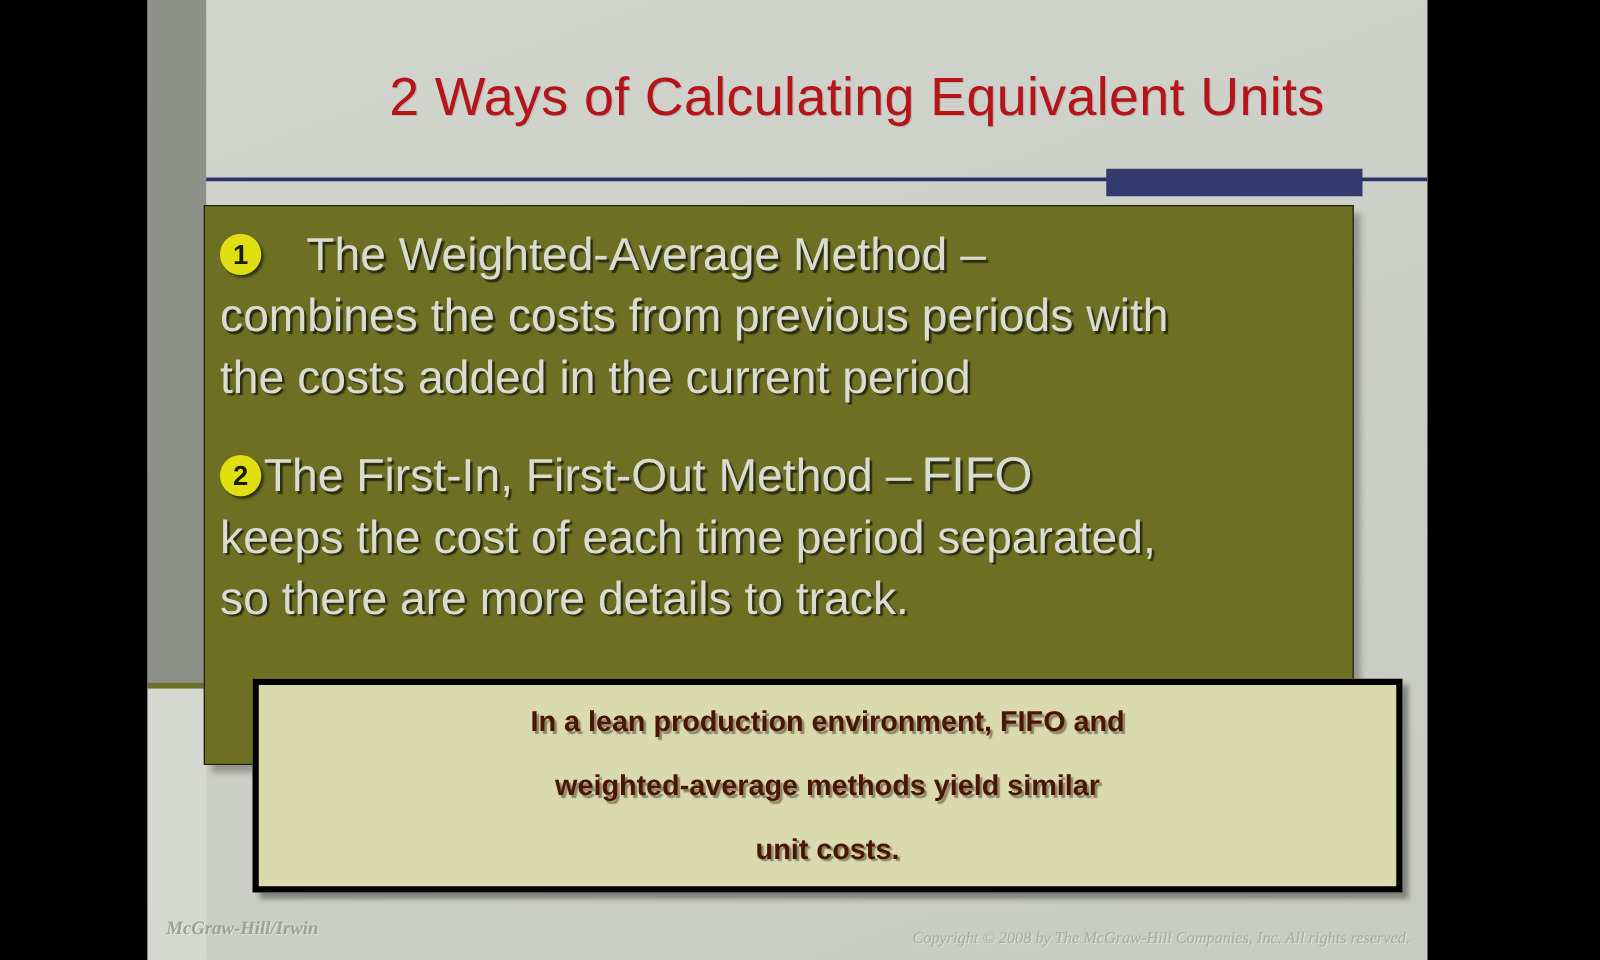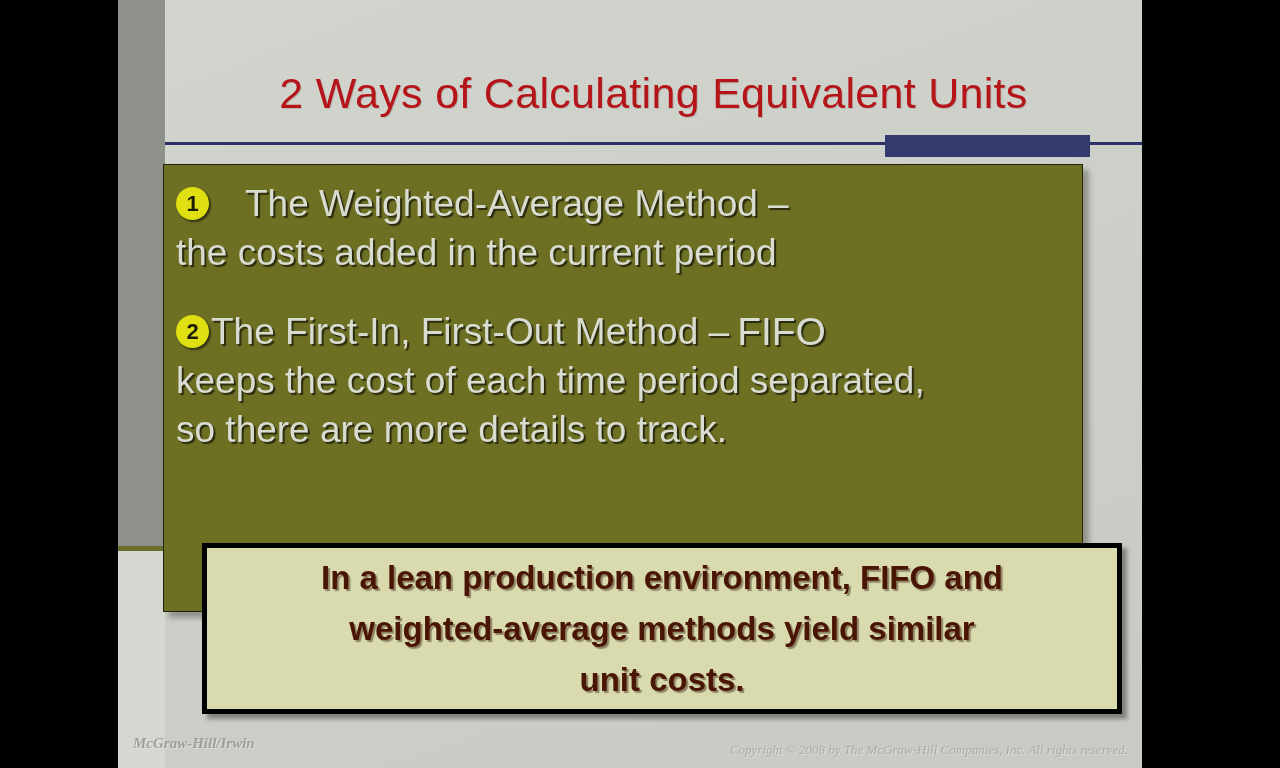--- a/index.html
+++ b/index.html
@@ -59,22 +59,23 @@
   }
 
   
   .title-area {
     position: absolute;
     left: 47px;
     top: 38px;
     width: 977px;
     height: 80px;
     display: flex;
-    align-items: flex-end;
+    align-items: center;
     justify-content: center;
+    padding-left: 32px;
   }
   .slide-title {
     font-size: 43px;
     font-weight: 400;
     color: #b51419;
     letter-spacing: 0.3px;
     white-space: nowrap;
     text-shadow: 1px 1px 0 rgba(150,150,150,0.45);
   }
 
@@ -173,21 +174,21 @@
     border: 5px solid #000000;
     box-sizing: border-box;
     box-shadow: 5px 5px 4px rgba(40,40,35,0.45);
     display: flex;
     flex-direction: column;
     align-items: center;
     justify-content: center;
     padding: 0 12px;
   }
   .callout-line {
-    font-size: 33px;
+    font-size: 23px;
     line-height: 51px;
     font-weight: 700;
     color: #4a1505;
     text-align: left;
     white-space: nowrap;
     text-shadow: 2px 2px 1px rgba(80,60,40,0.55);
   }
 
   
   .footer-left {
@@ -229,20 +230,21 @@
     <div class="title-rule"></div>
     <div class="navy-block"></div>
 
     <div class="content-panel">
 
       <div class="bullet-block first">
         <div class="bullet-line head">
           <span class="num-badge">1</span>
           <span class="head-text spaced">The Weighted-Average Method –</span>
         </div>
+        <div class="bullet-line">combines the costs from previous periods with</div>
         <div class="bullet-line">the costs added in the current period</div>
       </div>
 
       <div class="bullet-block second">
         <div class="bullet-line head">
           <span class="num-badge tight">2</span>
           <span class="head-text">The First-In, First-Out Method –</span>
           <span class="fifo-small">FIFO</span>
         </div>
         <div class="bullet-line">keeps the cost of each time period separated,</div>

